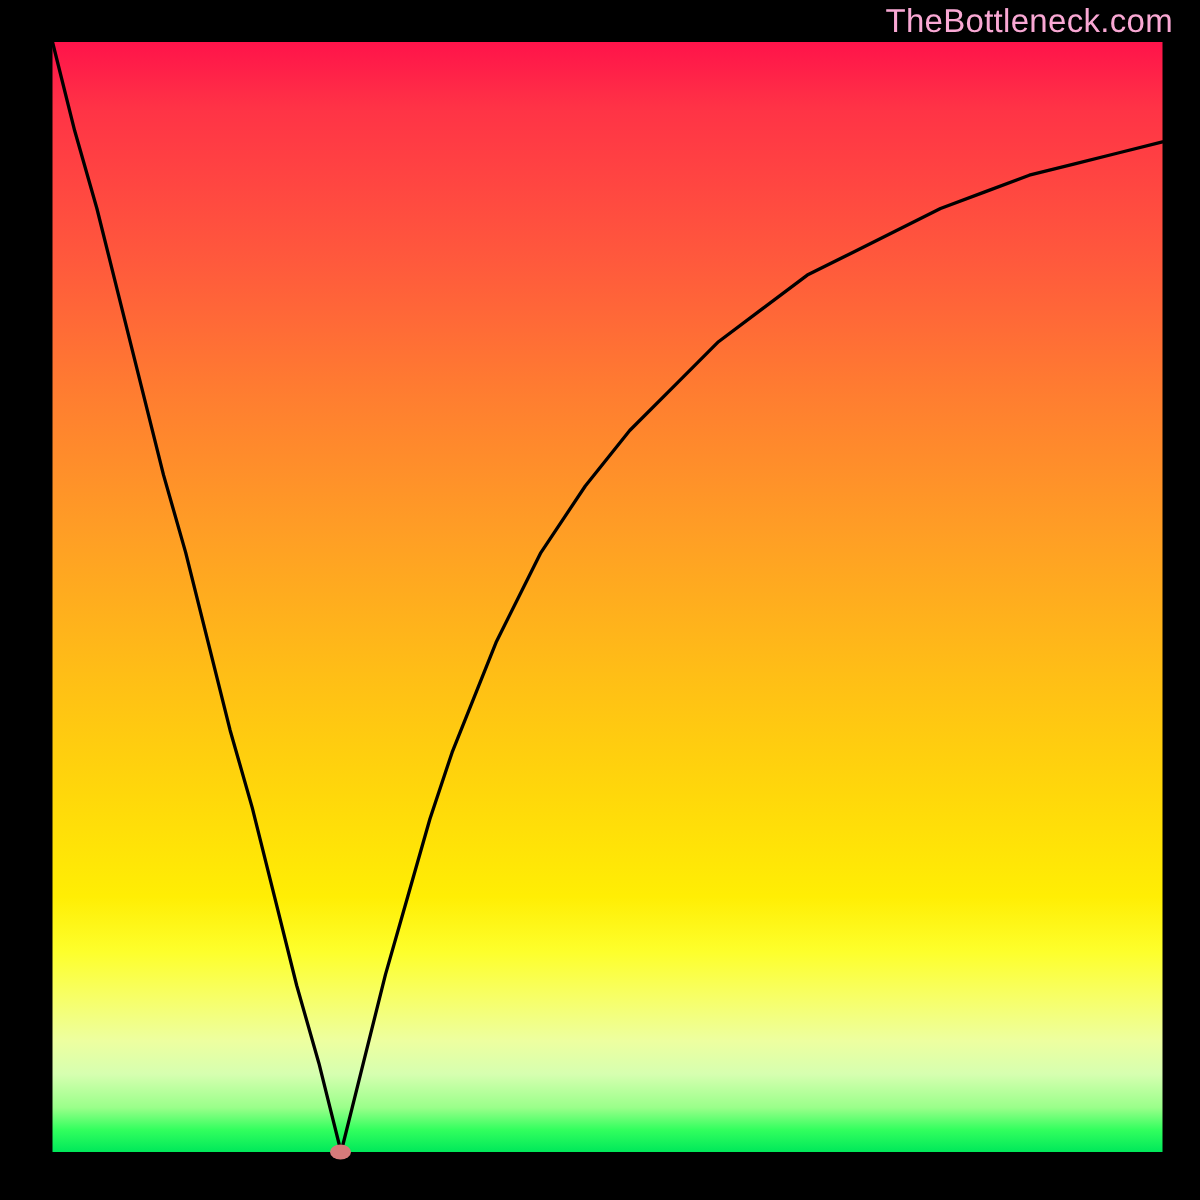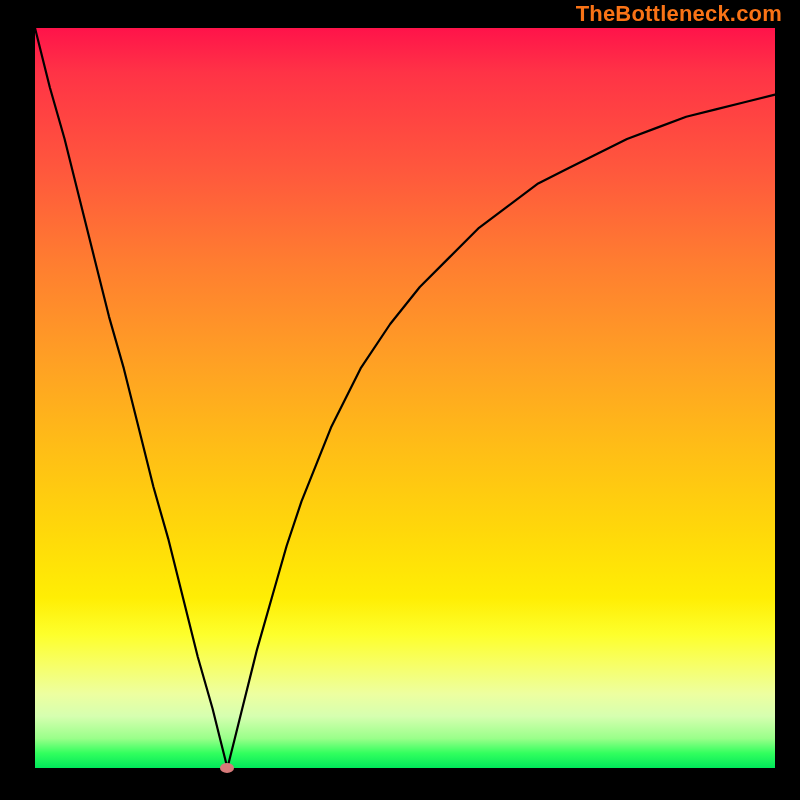--- a/index.html
+++ b/index.html
@@ -14,23 +14,23 @@
   .frame {
     position: relative;
     width: 800px;
     height: 800px;
     background: #000;
   }
   .watermark {
     position: absolute;
     top: 1px;
     right: 18px;
-    color: #f97316;
+    color: #f9a8d4;
     font-size: 22px;
-    font-weight: 700;
+    font-weight: 400;
     letter-spacing: 0.2px;
     z-index: 10;
   }
   .plot-area {
     position: absolute;
     left: 35px;
     top: 28px;
     width: 740px;
     height: 740px;
     

